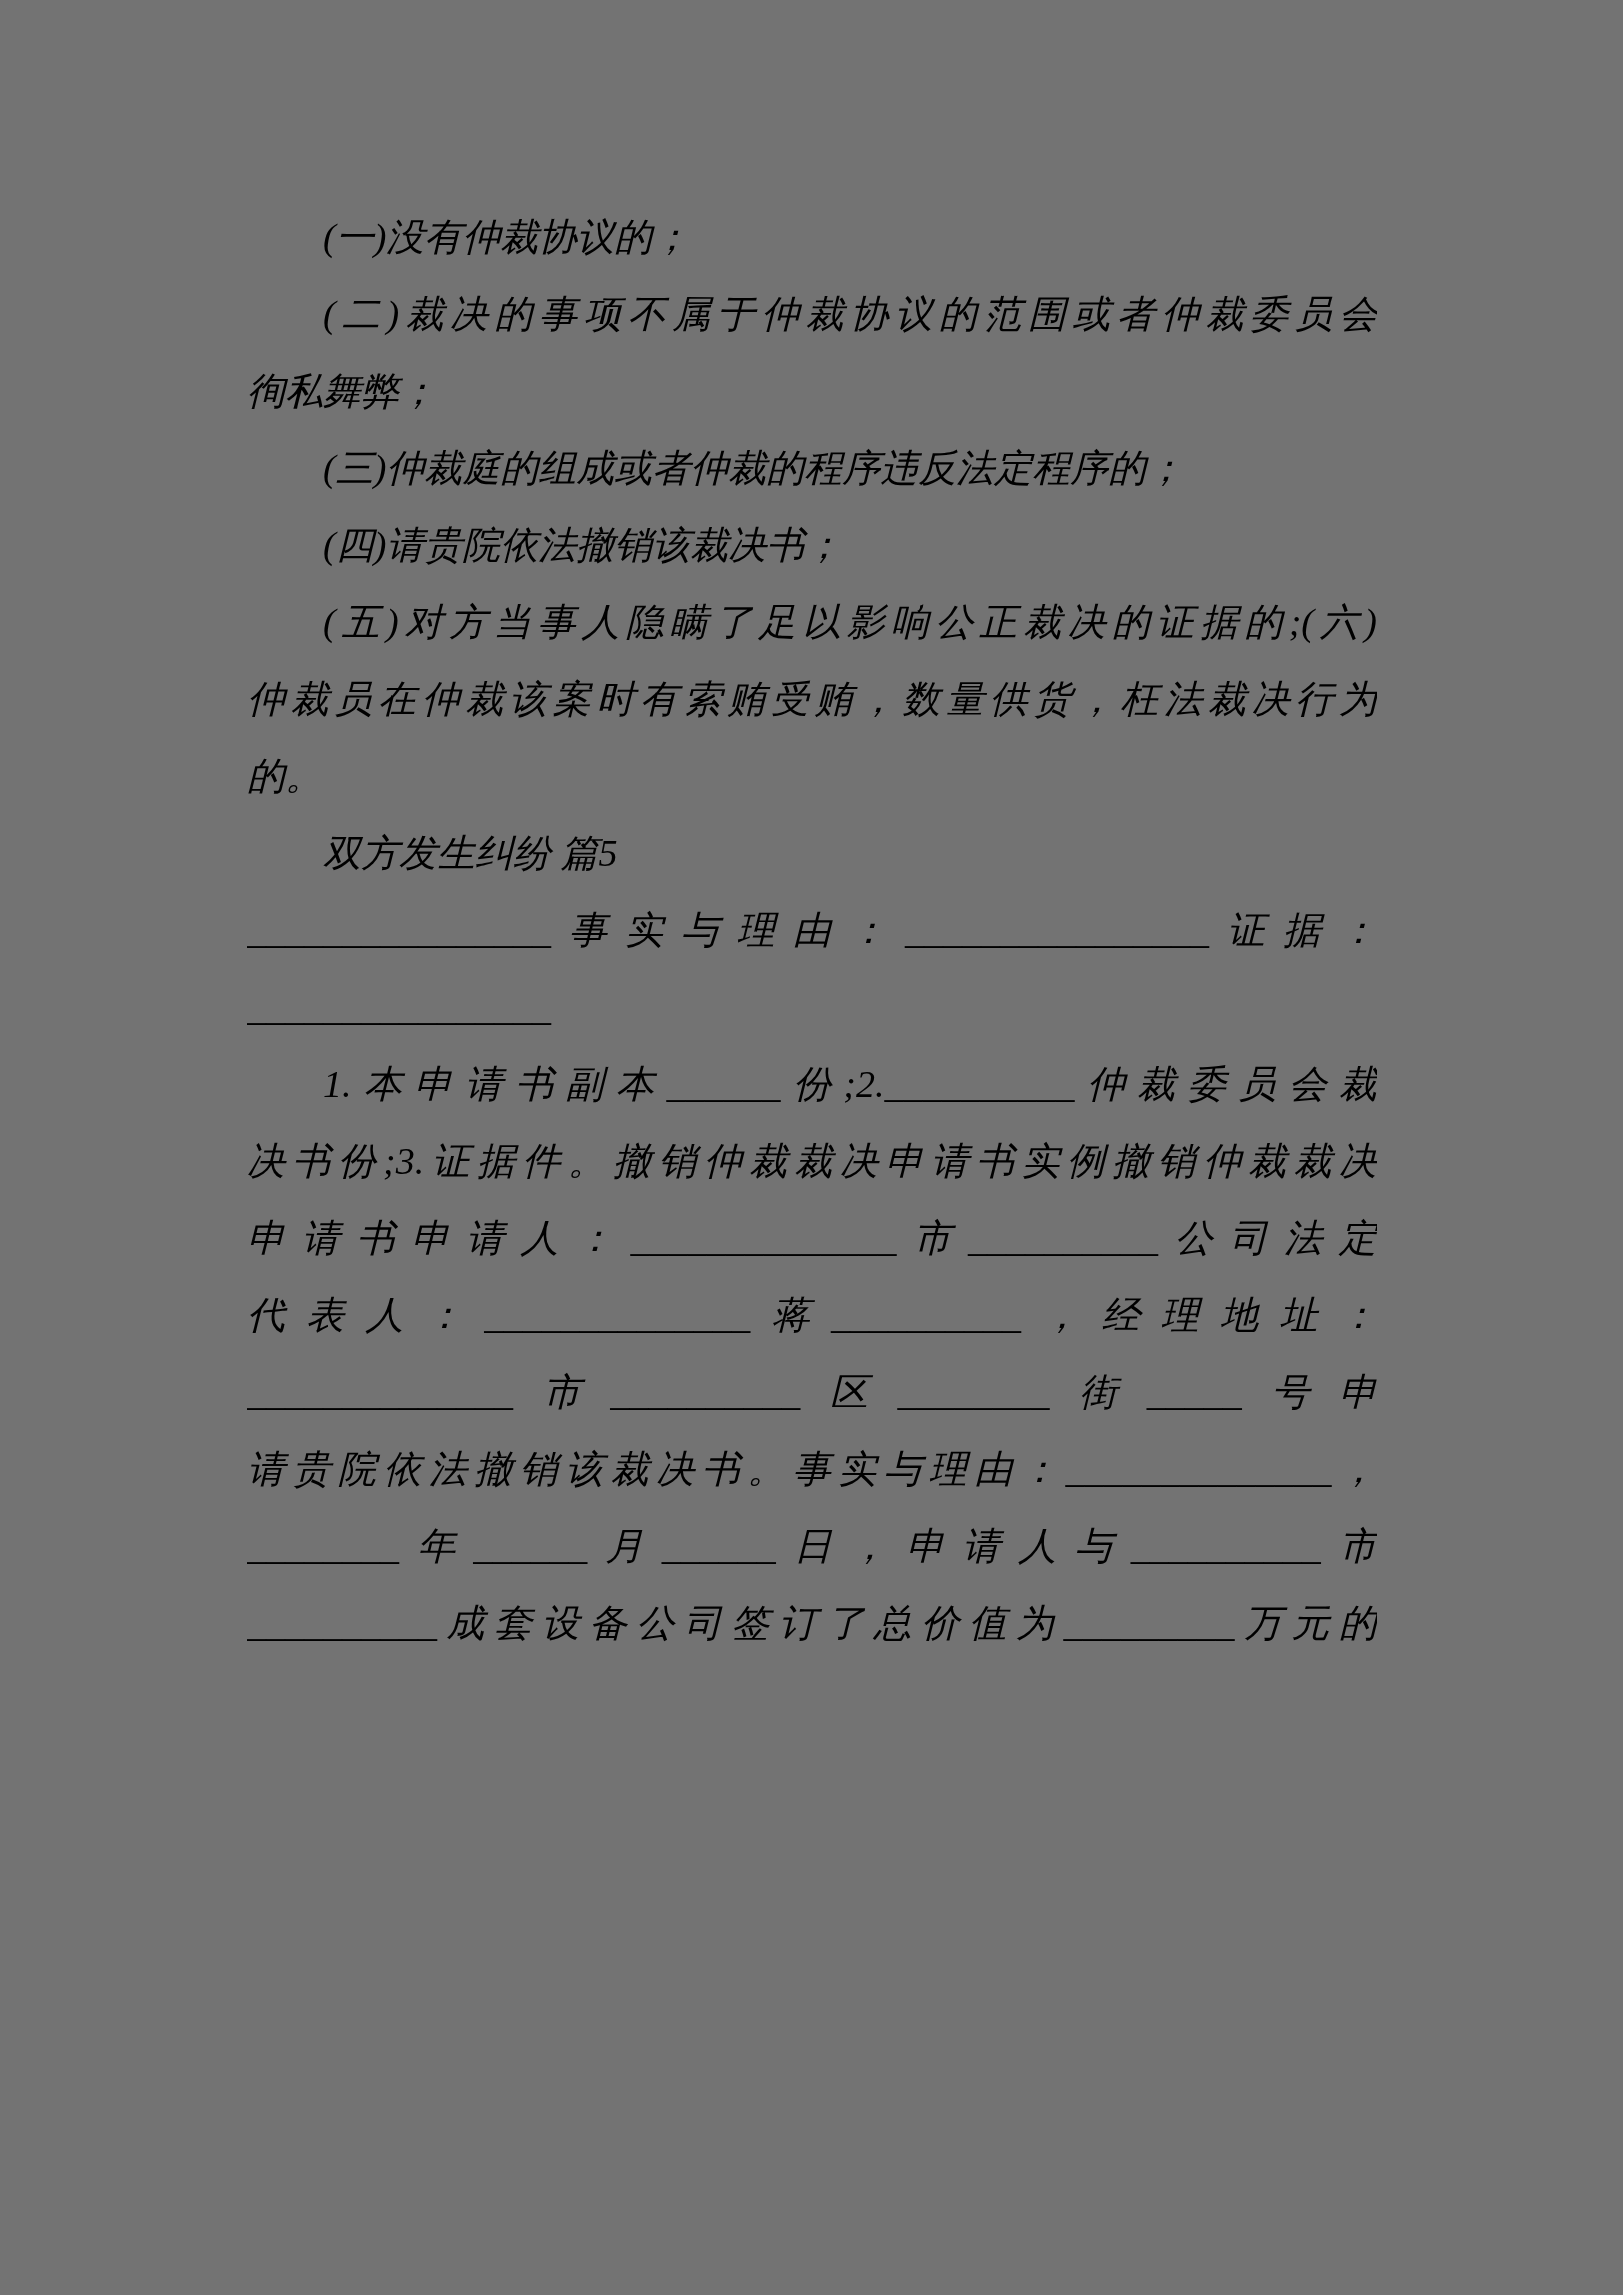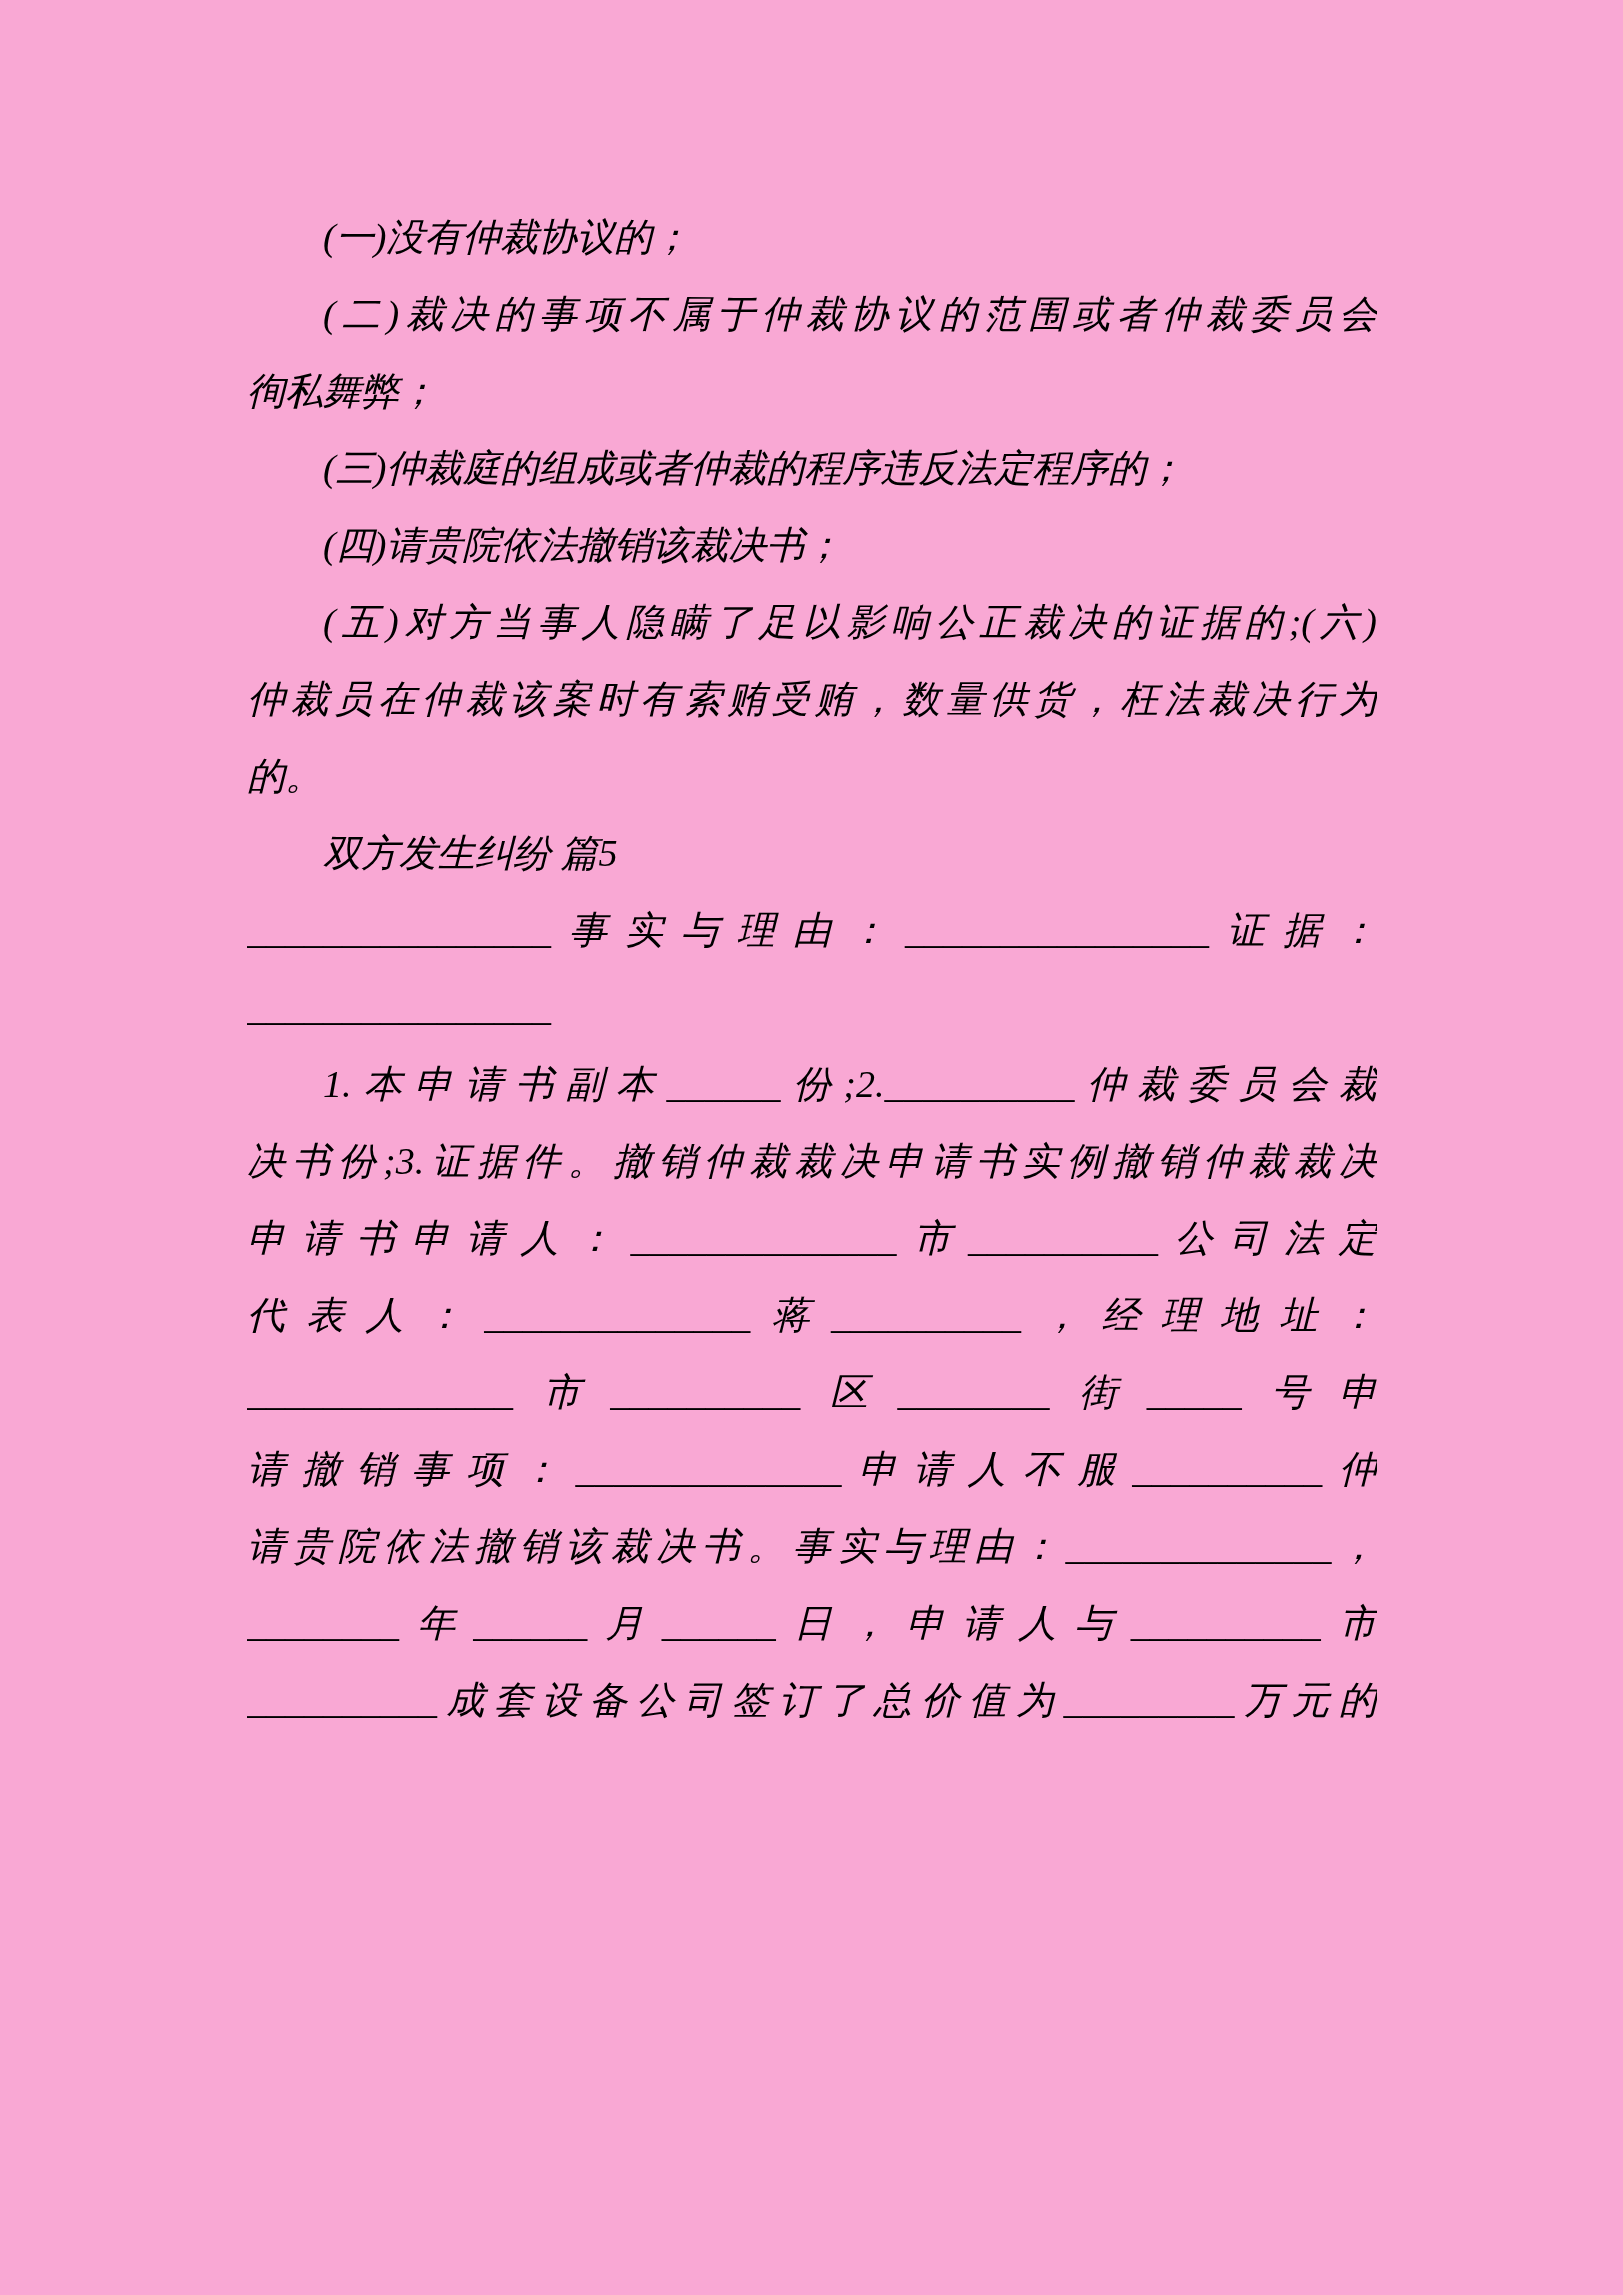--- a/index.html
+++ b/index.html
@@ -11,21 +11,21 @@
     width: 1623px;
     height: 2295px;
     position: relative;
     overflow: hidden;
   }
   .page {
     box-sizing: border-box;
     width: 1623px;
     height: 2295px;
     padding: 199px 246px 0 247px;
-    background: #f9a8d4;
+    background: #737373;
   }
   .doc-body {
     width: 1130px;
   }
   .line {
     font-family: "Liberation Serif", "DejaVu Serif", serif;
     font-style: italic;
     font-size: 38px;
     line-height: 77px;
     height: 77px;
@@ -55,19 +55,18 @@
       <div class="line jst">仲裁员在仲裁该案时有索贿受贿，数量供货，枉法裁决行为</div>
       <div class="line">的。</div>
       <div class="line ind">双方发生纠纷 篇5</div>
       <div class="line jst">________________事实与理由：________________证据：</div>
       <div class="line">________________</div>
       <div class="line ind jst">1.本申请书副本______份;2.__________仲裁委员会裁</div>
       <div class="line jst">决书份;3.证据件。撤销仲裁裁决申请书实例撤销仲裁裁决</div>
       <div class="line jst">申请书申请人：______________市__________公司法定</div>
       <div class="line jst">代表人：______________蒋__________，经理地址：</div>
       <div class="line jst">______________市__________区________街_____号申</div>
-      <div class="line jst">请撤销事项：______________申请人不服__________仲</div>
       <div class="line jst">请贵院依法撤销该裁决书。事实与理由：______________，</div>
       <div class="line jst">________年______月______日，申请人与__________市</div>
       <div class="line jst">__________成套设备公司签订了总价值为_________万元的</div>
     </div>
 </div>
 
 
 </body></html>

